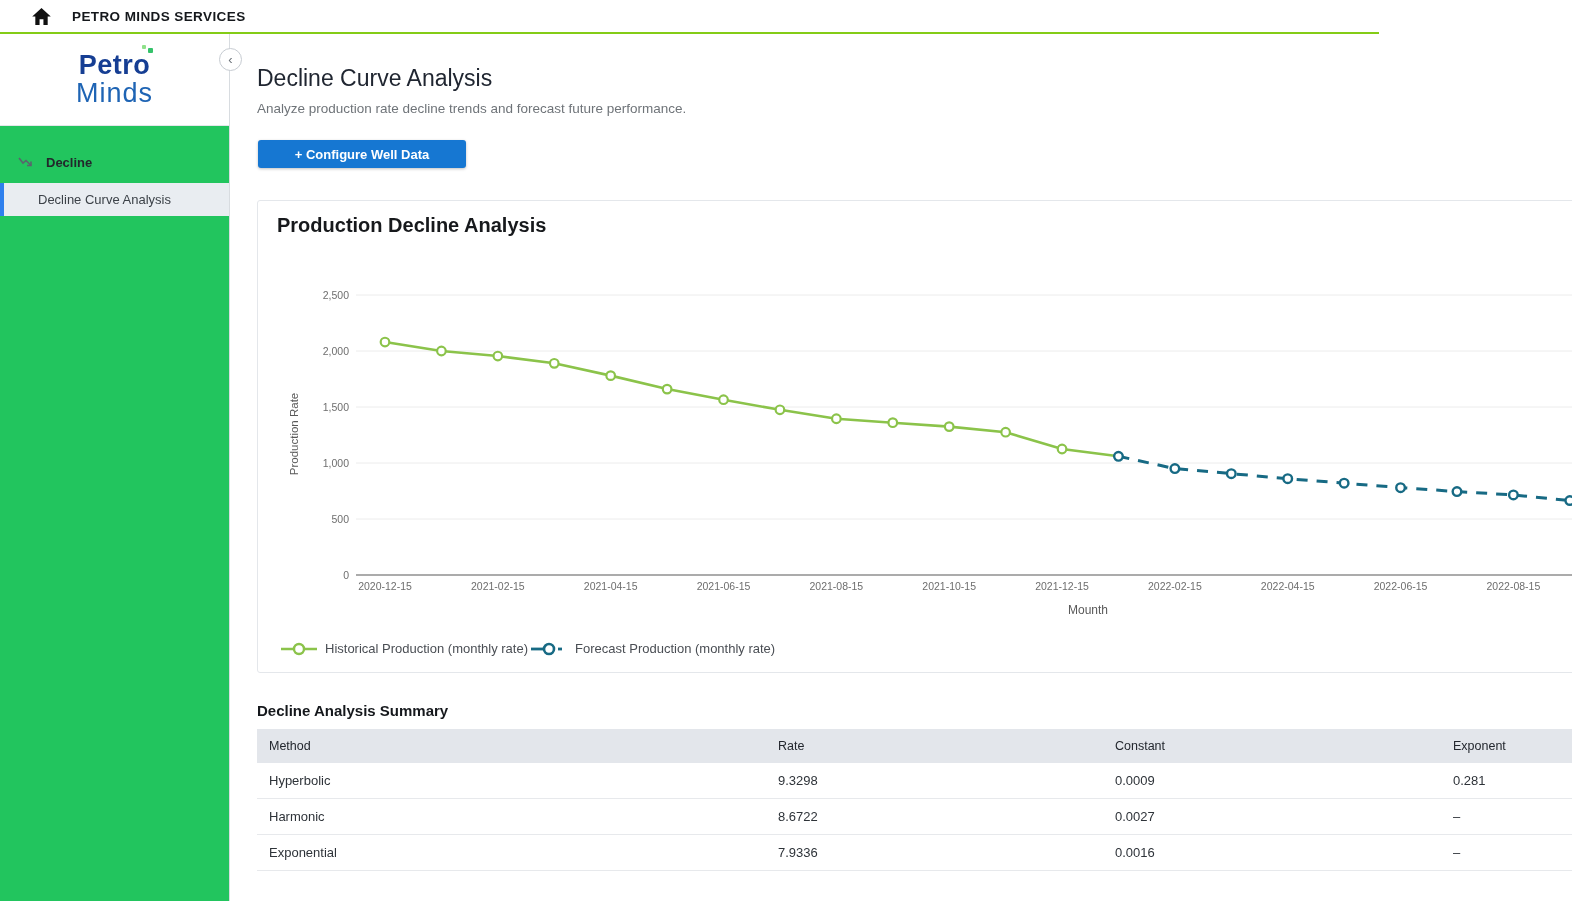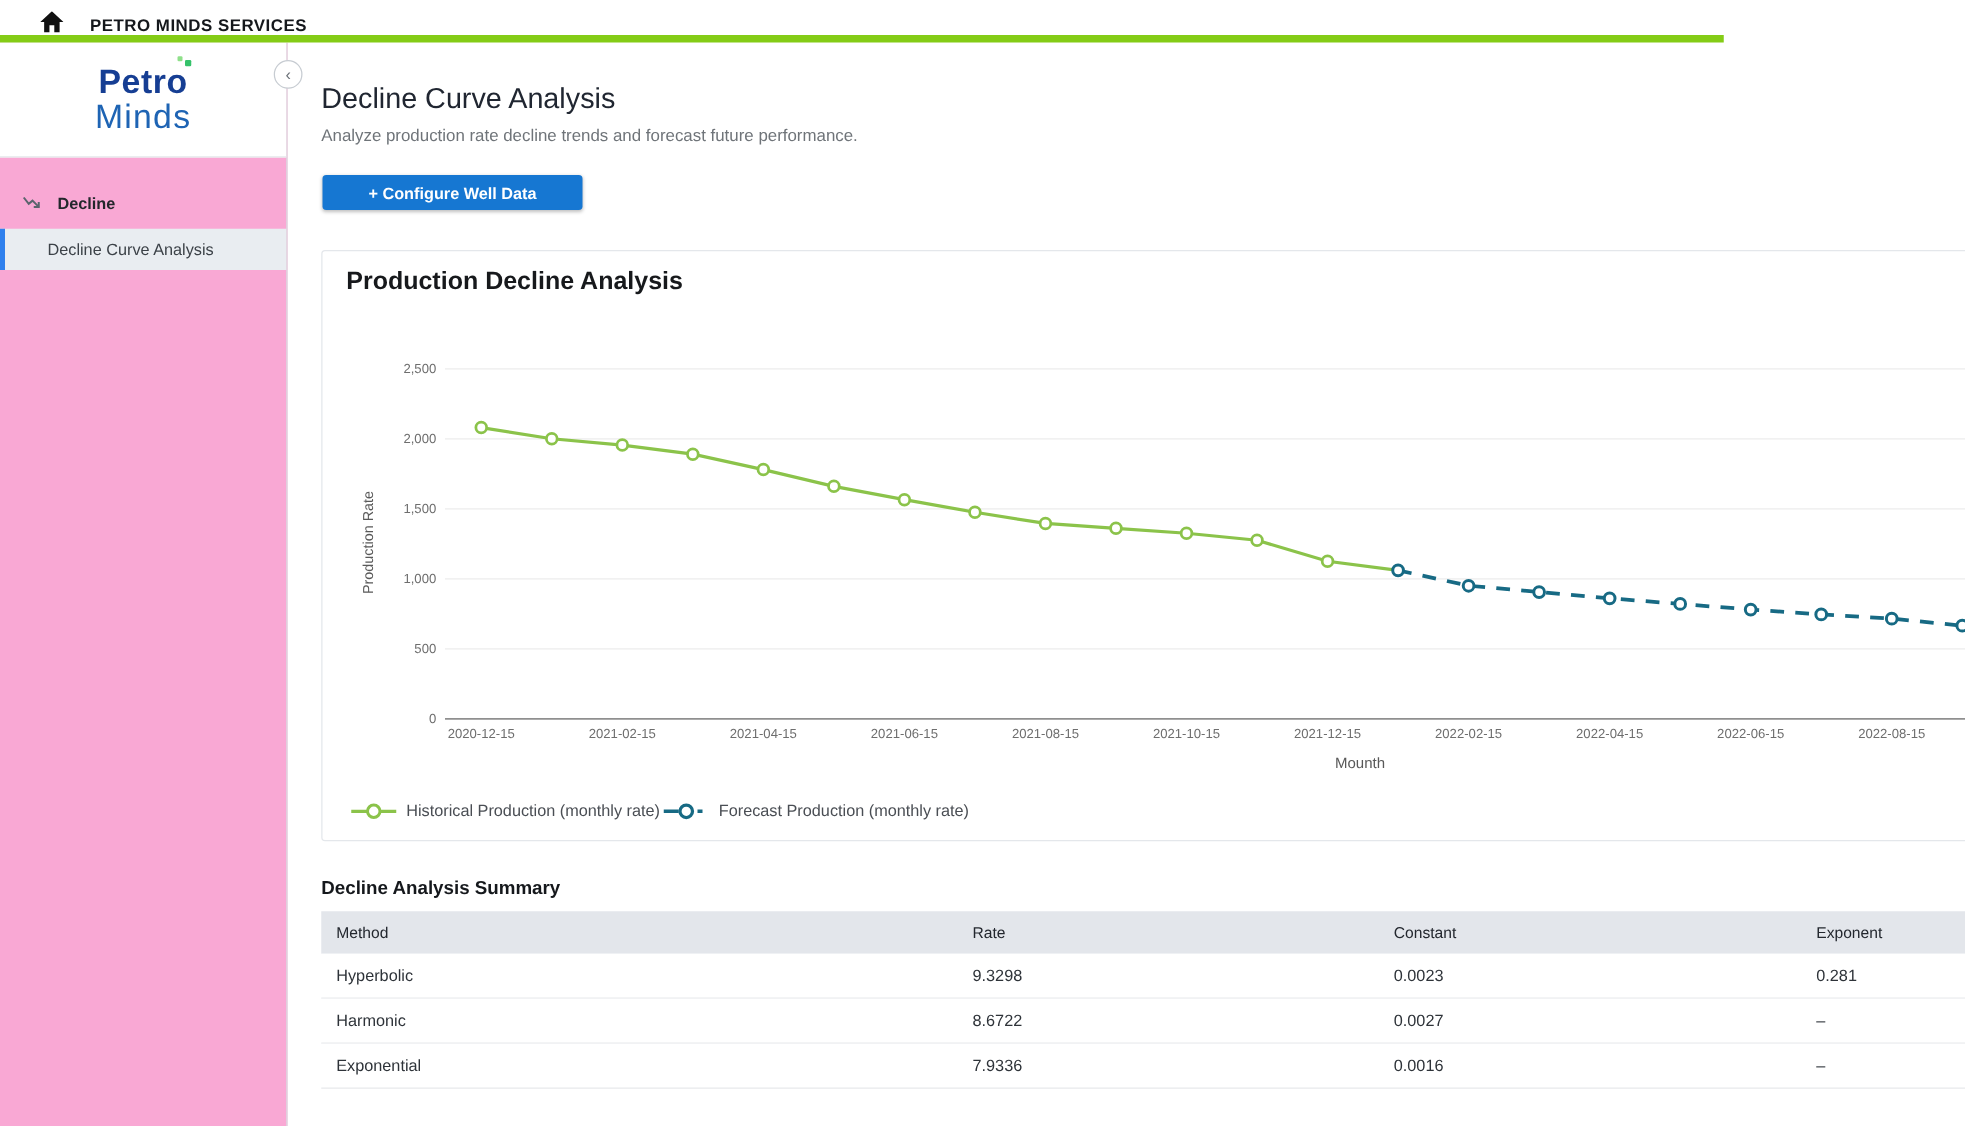--- a/index.html
+++ b/index.html
@@ -1,26 +1,26 @@
 <!DOCTYPE html>
 <html><head>
 <meta charset="utf-8">
 <style>
   * { margin:0; padding:0; box-sizing:border-box; }
   html,body { width:1572px; height:901px; overflow:hidden; background:#fff;
     font-family:"Liberation Sans", sans-serif; }
 
   
   .topbar { position:absolute; left:0; top:0; width:1379px; height:34px; background:#fff;
-    border-bottom:6px solid #84cc16; display:flex; align-items:flex-end; z-index:30; }
+    border-bottom:2px solid #84cc16; display:flex; align-items:center; z-index:30; }
   .home-btn { margin-left:30px; width:22px; height:22px; display:flex; align-items:center; justify-content:center; cursor:pointer; }
   .topbar-title { margin-left:20px; font-size:13.5px; font-weight:bold; letter-spacing:.4px; color:#15181c; }
 
   
-  .sidebar { position:absolute; left:0; top:34px; width:230px; height:867px; background:#f9a8d4;
+  .sidebar { position:absolute; left:0; top:34px; width:230px; height:867px; background:#22c55e;
     border-right:1px solid #d8dce0; z-index:10; }
   .logo-area { height:92px; background:#fff; border-bottom:1px solid #e4e7ea;
     display:flex; flex-direction:column; align-items:center; justify-content:center; }
   .logo-line1 { font-size:27px; font-weight:800; color:#163e93; line-height:1.0; position:relative; letter-spacing:.5px;}
   .logo-drop1 { position:absolute; right:-3px; top:-4px; width:5px; height:5px; background:#35c26a; border-radius:1px; }
   .logo-drop2 { position:absolute; right:4px; top:-7px; width:4px; height:4px; background:#8fe08a; border-radius:1px; }
   .logo-line2 { font-size:27px; font-weight:400; color:#1e64b4; line-height:1.05; letter-spacing:1px; }
   .nav-section { margin-top:29px; display:flex; align-items:center; padding-left:18px; }
   .nav-section-label { font-size:13px; font-weight:bold; color:#23272c; margin-left:10px; }
   .nav-item { margin-top:13px; height:33px; display:flex; align-items:center; padding-left:34px;
@@ -173,21 +173,21 @@
   <div class="summary-table">
     <div class="t-row t-head">
       <div class="t-cell">Method</div>
       <div class="t-cell">Rate</div>
       <div class="t-cell">Constant</div>
       <div class="t-cell">Exponent</div>
     </div>
     <div class="t-row t-body-row">
       <div class="t-cell">Hyperbolic</div>
       <div class="t-cell">9.3298</div>
-      <div class="t-cell">0.0023</div>
+      <div class="t-cell">0.0009</div>
       <div class="t-cell">0.281</div>
     </div>
     <div class="t-row t-body-row">
       <div class="t-cell">Harmonic</div>
       <div class="t-cell">8.6722</div>
       <div class="t-cell">0.0027</div>
       <div class="t-cell">–</div>
     </div>
     <div class="t-row t-body-row">
       <div class="t-cell">Exponential</div>

